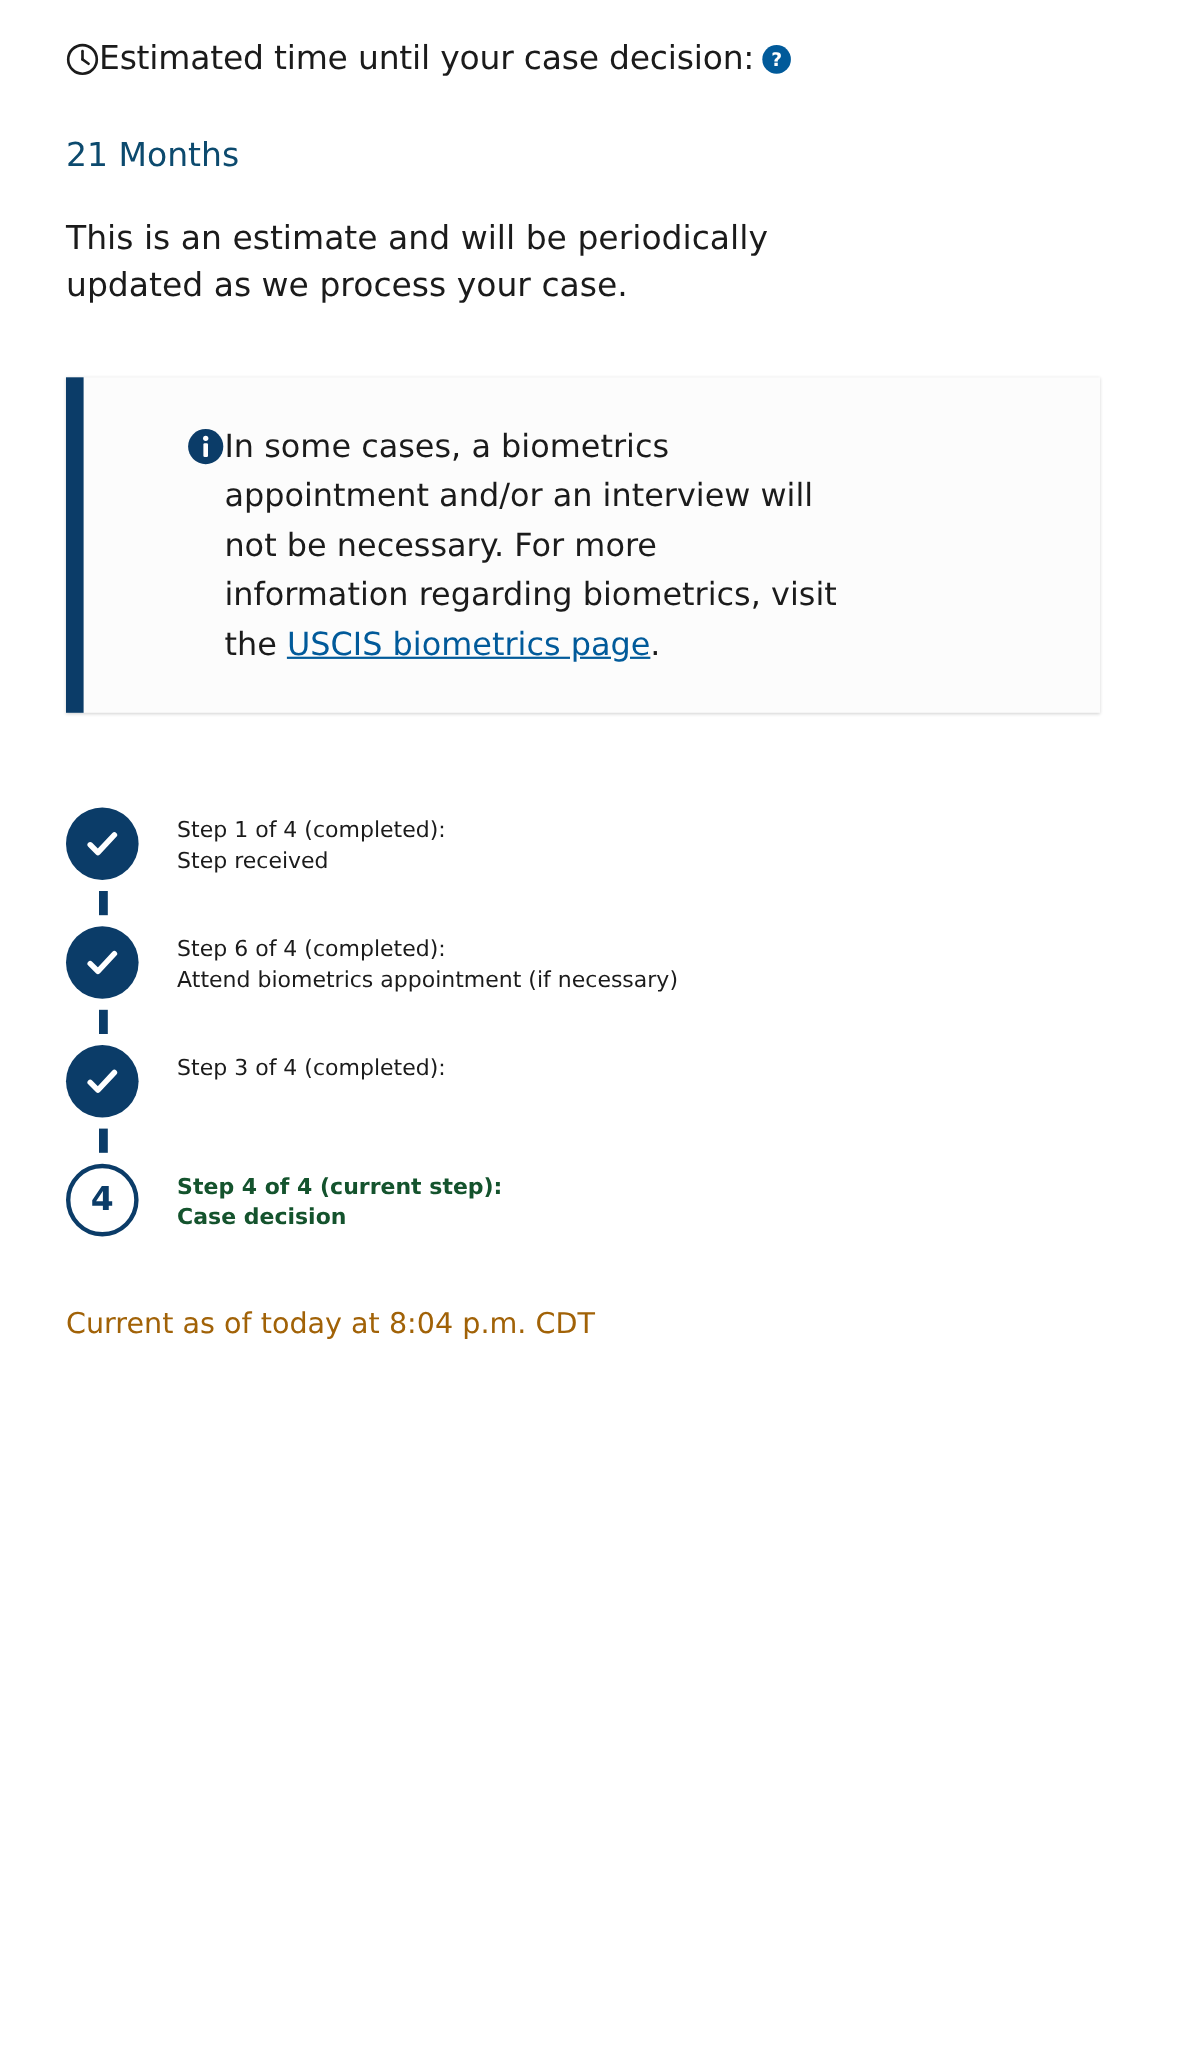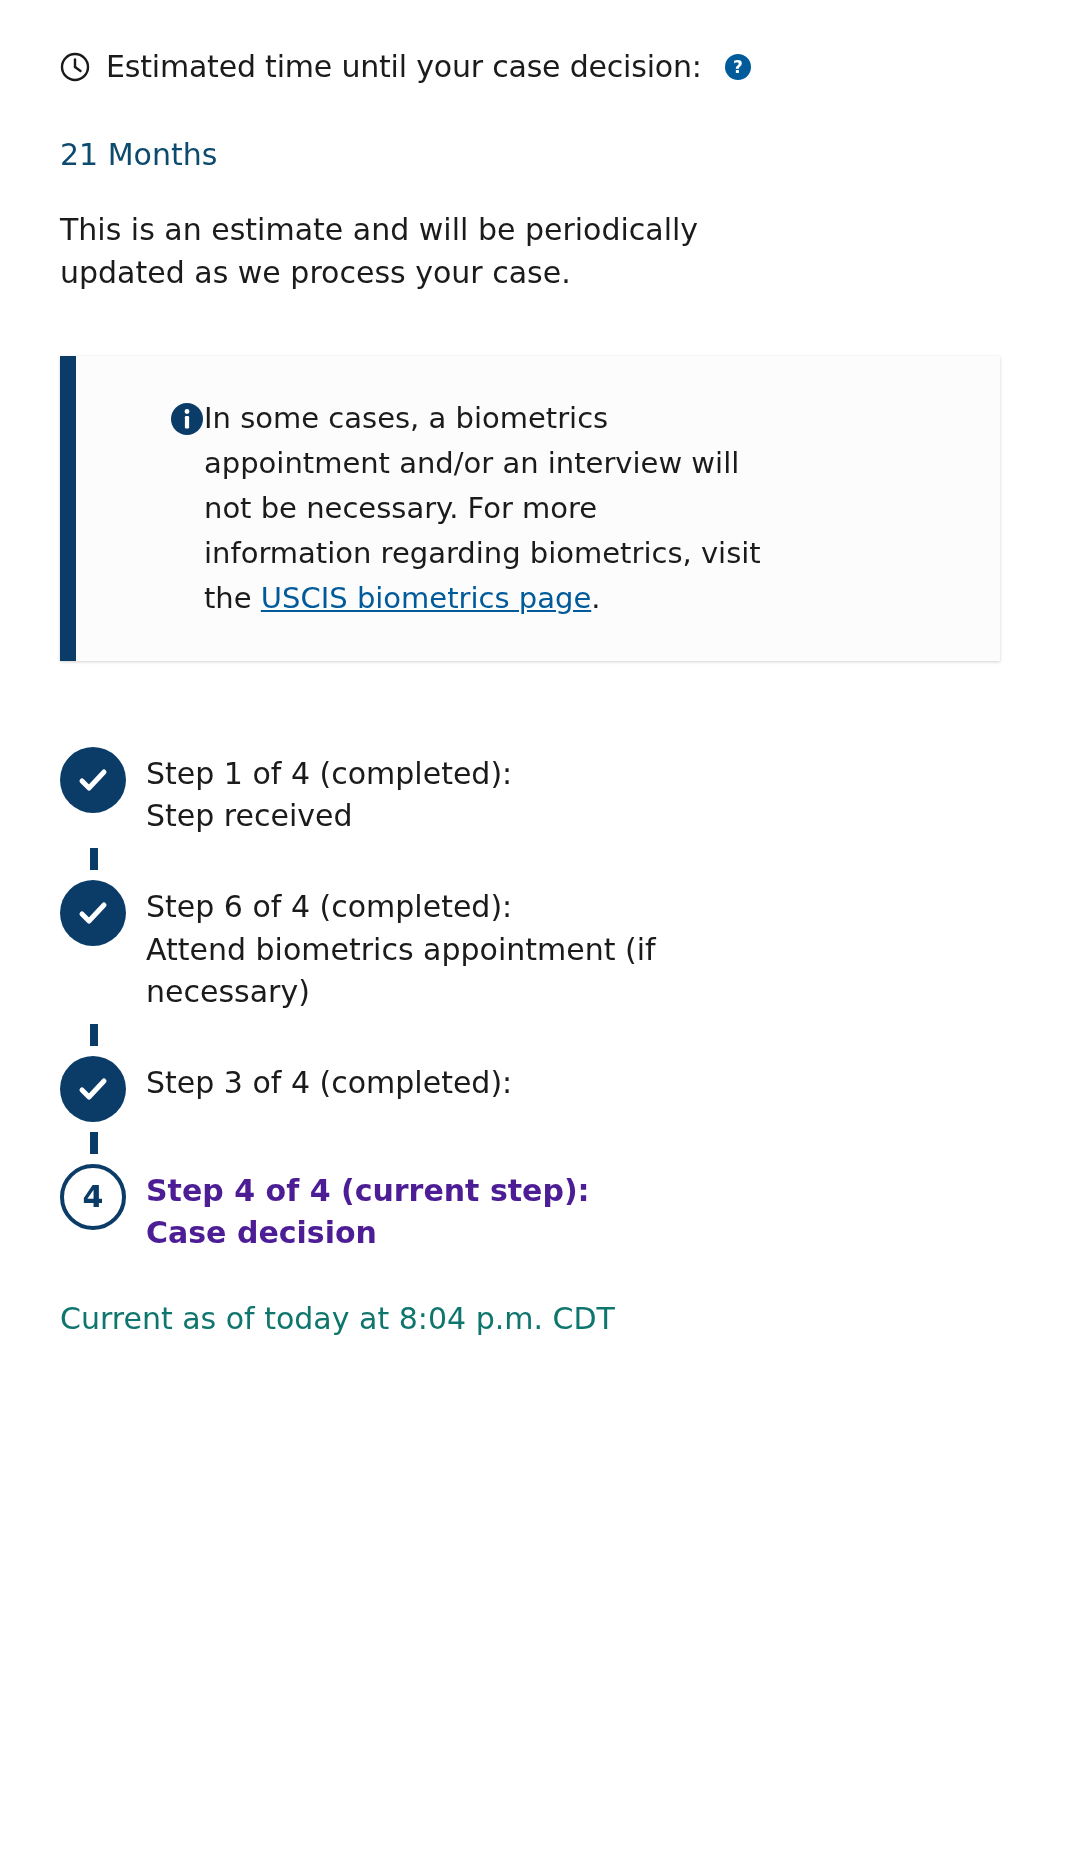--- a/index.html
+++ b/index.html
@@ -23,22 +23,22 @@
     position: relative;
   }
   .content {
     padding: 0 60px;
   }
 
   
   .est-header {
     display: flex;
     align-items: center;
-    padding-top: 49px;
-    gap: 16px;
+    padding-top: 36px;
+    gap: 0;
   }
   .clock-icon {
     width: 30px;
     height: 30px;
     flex: 0 0 30px;
     position: relative;
   }
   .clock-icon svg { display: block; }
   .est-title {
     font-size: 30px;
@@ -124,45 +124,45 @@
   }
   .marker.done svg { display: block; }
   .marker.current {
     background: #ffffff;
     border: 4px solid #0b3c68;
     color: #0b3c68;
     font-size: 30px;
     font-weight: 700;
   }
   .step-body {
-    margin-left: 20px;
+    margin-left: 35px;
     padding-top: 6px;
-    font-size: 30px;
+    font-size: 20px;
     line-height: 1.42;
     color: #1b1b1b;
     max-width: 640px;
   }
   .step-body .label {
     display: block;
   }
   .step.current .step-body {
     font-weight: 700;
-    color: #4c1d95;
+    color: #14532d;
   }
   .connector {
     width: 8px;
     height: 22px;
     background: #0b3c68;
     margin: 10px 0 10px 30px;
   }
 
   .current-as-of {
-    margin-top: 44px;
-    font-size: 30px;
-    color: #0f766e;
+    margin-top: 64px;
+    font-size: 26px;
+    color: #a16207;
     line-height: 1.3;
   }
 </style>
 </head>
 <body>
 
 <div class="page">
   <div class="content">
 
     <div class="est-header">

